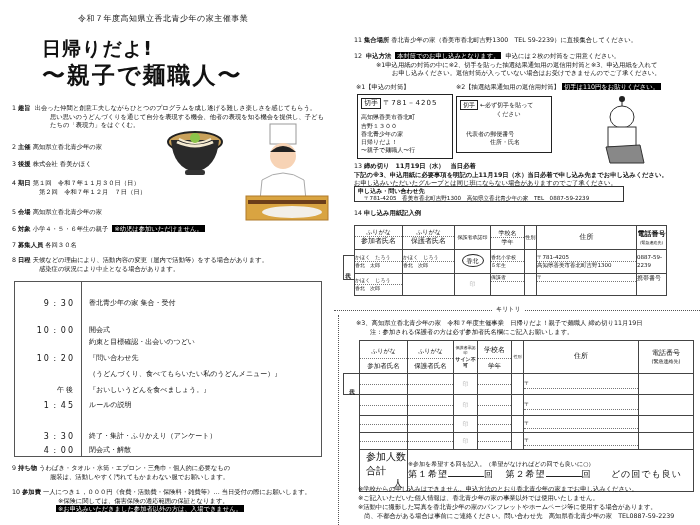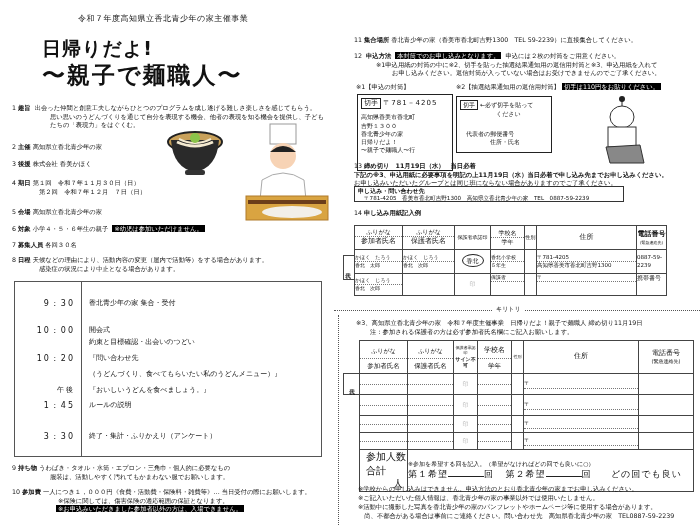--- a/index.html
+++ b/index.html
@@ -102,41 +102,45 @@
       <span class="ev">（うどんづくり、食べてもらいたい私のうどんメニュー）』</span>
     </div>
   <div class="row" style="top:119px">
       <span class="tm">1：45</span>
       <span class="ev">ルールの説明</span>
     </div>
   <div class="row" style="top:150px">
       <span class="tm">3：30</span>
       <span class="ev">終了・集計・ふりかえり（アンケート）</span>
     </div>
+  <div class="row" style="top:164px">
+      <span class="tm">4：00</span>
+      <span class="ev">閉会式・解散</span>
+    </div>
 </div>
 
 <div class="abs sec" style="left:12px;top:464px">
   <div><span>9</span>&nbsp;<span class="b">持ち物</span>&nbsp;<span>うわばき・タオル・水筒・エプロン・三角巾・個人的に必要なもの</span></div>
   <div style="padding-left:38px">服装は、活動しやすく汚れてもかまわない服でお願いします。</div>
 </div>
 <div class="abs sec" style="left:12px;top:488px">
   <div><span>10</span>&nbsp;<span class="b">参加費</span>&nbsp;<span>一人につき１，０００円《食費・活動費・保険料・雑費等》… 当日受付の際にお願いします。</span></div>
   <div style="padding-left:46px">※保険に関しては、傷害保険の適応範囲の保証となります。</div>
   <div style="padding-left:44px"><span class="inv">※お申込みいただきました参加者以外の方は、入場できません。</span></div>
 </div>
 
 <div class="abs sec" style="left:354px;top:36px"><span>11</span>&nbsp;<span class="b">集合場所</span>&nbsp;<span>香北青少年の家（香美市香北町吉野1300　TEL 59-2239）に直接集合してください。</span></div>
 <div class="abs sec" style="left:354px;top:52px">
   <div><span>12</span>&nbsp;&nbsp;<span class="b">申込方法</span>&nbsp;&nbsp;<span class="inv">本封筒でのお申し込みとなります。</span>&nbsp;&nbsp;<span>申込には２枚の封筒をご用意ください。</span></div>
   <div style="padding-left:22px">※1申込用紙の封筒の中に※2、切手を貼った抽選結果通知用の返信用封筒と※3、申込用紙を入れて</div>
   <div style="padding-left:38px">お申し込みください。返信封筒が入っていない場合はお受けできませんのでご了承ください。</div>
 </div>
 
 <div class="abs sec" style="left:356px;top:83px">※1【申込の封筒】</div>
-<div class="abs box" style="left:357px;top:94px;width:96px;height:77px;padding:3px">
+<div class="abs box" style="left:357px;top:94px;width:96px;height:65px;padding:3px">
   <div style="font-size:7px"><span class="stamp">切手</span>&nbsp;<span style="letter-spacing:1px">〒781－4205</span></div>
   <div style="margin-top:4px">高知県香美市香北町</div>
   <div>吉野１３００</div>
   <div>香北青少年の家</div>
   <div>日帰りだよ！</div>
   <div>〜親子で麺職人〜行</div>
 </div>
 
 <div class="abs sec" style="left:456px;top:83px"><span>※2【抽選結果通知用の返信用封筒】</span>&nbsp;<span class="inv">切手は110円をお貼りください。</span></div>
 <div class="abs box" style="left:456px;top:96px;width:96px;height:57px;padding:3px">

